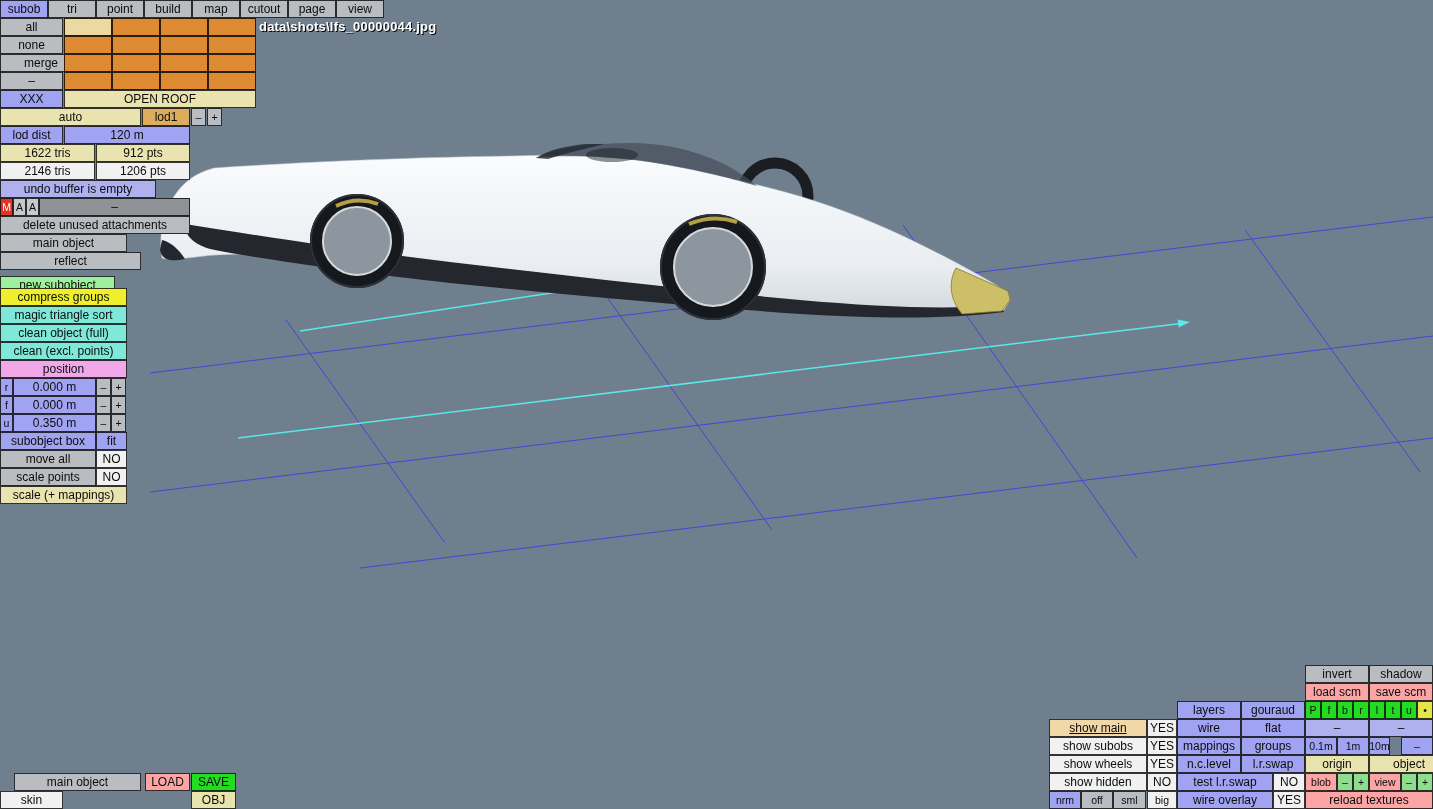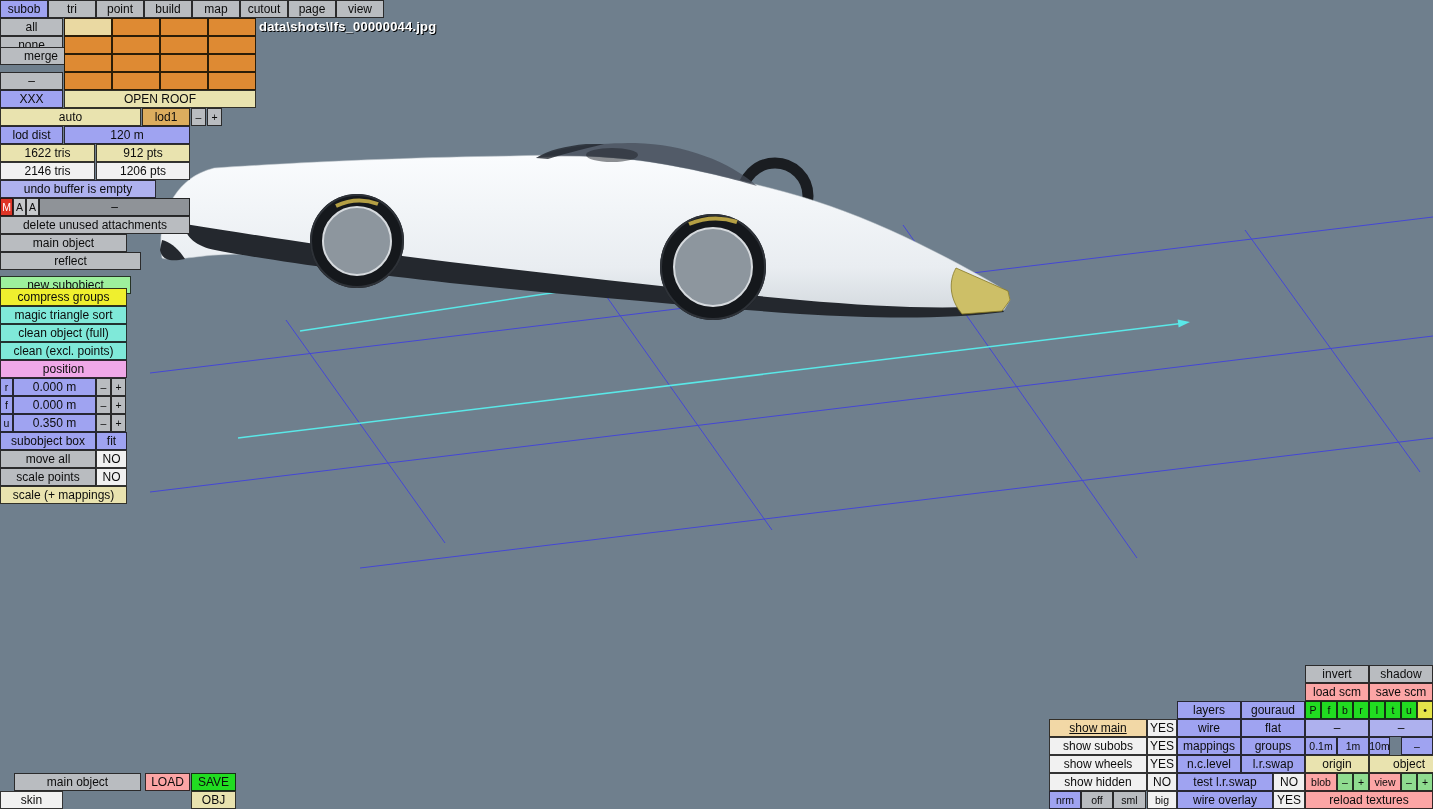--- a/index.html
+++ b/index.html
@@ -127,21 +127,21 @@
   <div class="btn gray" style="left:48px;top:0;width:48px">tri</div>
   <div class="btn gray" style="left:96px;top:0;width:48px">point</div>
   <div class="btn gray" style="left:144px;top:0;width:48px">build</div>
   <div class="btn gray" style="left:192px;top:0;width:48px">map</div>
   <div class="btn gray" style="left:240px;top:0;width:48px">cutout</div>
   <div class="btn gray" style="left:288px;top:0;width:48px">page</div>
   <div class="btn gray" style="left:336px;top:0;width:48px">view</div>
 
   <div class="btn gray" style="left:0;top:18px;width:63px">all</div>
   <div class="btn gray" style="left:0;top:36px;width:63px">none</div>
-  <div class="btn gray" style="left:0;top:47px;width:82px">merge</div>
+  <div class="btn gray" style="left:0;top:54px;width:82px">merge</div>
   <div class="btn gray" style="left:0;top:72px;width:63px">–</div>
 
   <div id="selgrid">
     <div class="gcell light"></div>
     <div class="gcell"></div>
     <div class="gcell"></div>
     <div class="gcell"></div>
     <div class="gcell"></div>
     <div class="gcell"></div>
     <div class="gcell"></div>
@@ -175,21 +175,21 @@
   <div class="btn lav" style="left:0;top:180px;width:156px">undo buffer is empty</div>
 
   <div class="btn red sm" style="left:0;top:198px;width:13px">M</div>
   <div class="btn midgray sm" style="left:13px;top:198px;width:13px">A</div>
   <div class="btn midgray sm" style="left:26px;top:198px;width:13px">A</div>
   <div class="btn darkgray" style="left:39px;top:198px;width:151px">–</div>
 
   <div class="btn gray" style="left:0;top:216px;width:190px">delete unused attachments</div>
   <div class="btn gray" style="left:0;top:234px;width:127px">main object</div>
   <div class="btn gray" style="left:0;top:252px;width:141px">reflect</div>
-  <div class="btn green" style="left:0;top:276px;width:131px">new subobject</div>
+  <div class="btn green" style="left:0;top:276px;width:115px">new subobject</div>
   <div class="btn yellow" style="left:0;top:288px;width:127px">compress groups</div>
   <div class="btn cyan" style="left:0;top:306px;width:127px">magic triangle sort</div>
   <div class="btn cyan" style="left:0;top:324px;width:127px">clean object (full)</div>
   <div class="btn cyan" style="left:0;top:342px;width:127px">clean (excl. points)</div>
   <div class="btn pink" style="left:0;top:360px;width:127px">position</div>
 
   <div class="btn blue sm" style="left:0;top:378px;width:13px">r</div>
   <div class="btn blue" style="left:13px;top:378px;width:83px">0.000 m</div>
   <div class="btn gray sm" style="left:96px;top:378px;width:15px">–</div>
   <div class="btn gray sm" style="left:111px;top:378px;width:15px">+</div>

